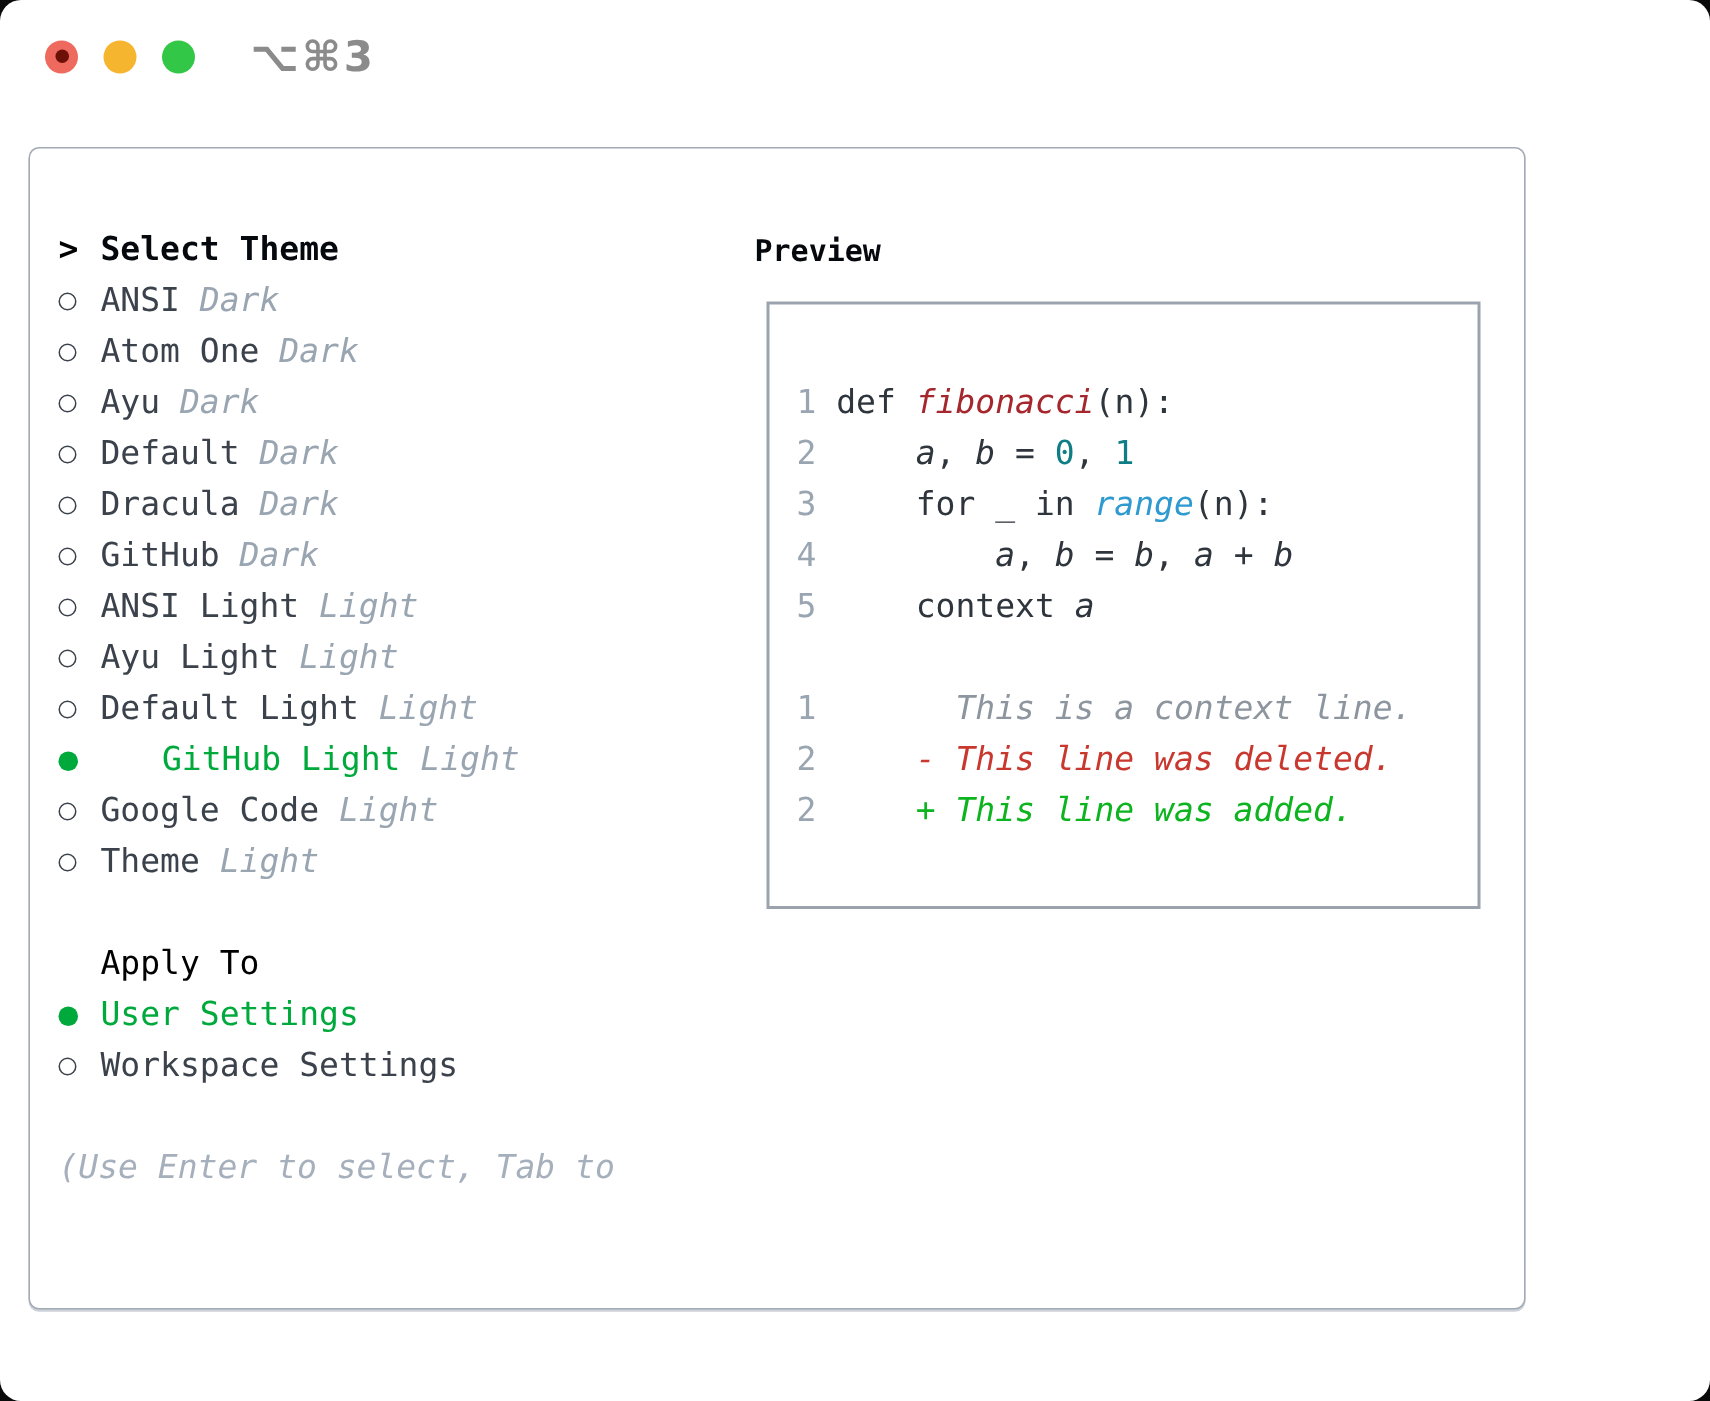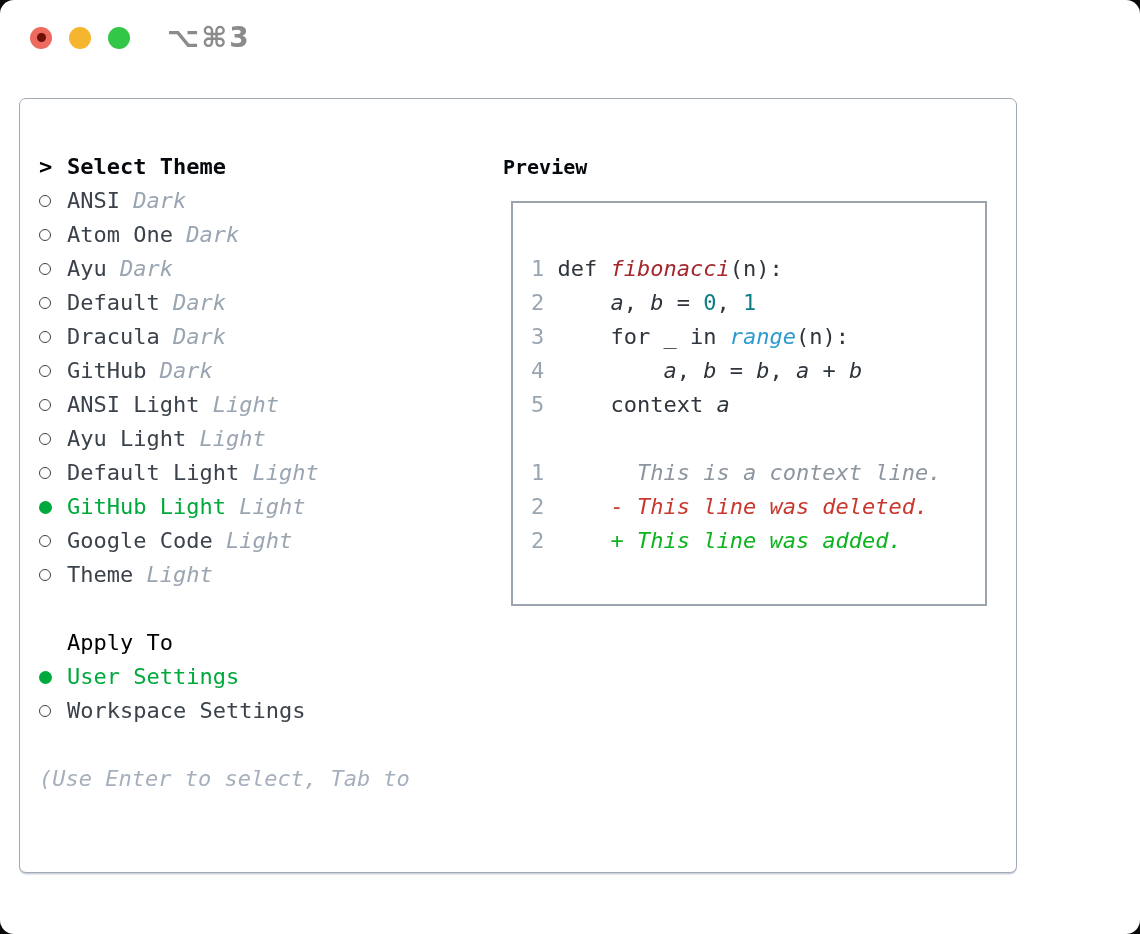--- a/index.html
+++ b/index.html
@@ -27,21 +27,21 @@
   .left-col{position:absolute;left:19px;top:51px;width:450px;font-size:22px;line-height:34px;color:#3b424b;}
   .row{height:34px;display:flex;align-items:center;white-space:pre;}
   .spacer{height:34px;}
   .marker{flex:none;width:28px;display:flex;align-items:center;}
   .cursor{font-weight:bold;color:#000;}
   .ring{width:12px;height:12px;border:1.5px solid #3b424b;border-radius:50%;box-sizing:border-box;}
   .dot{width:13px;height:13px;border-radius:50%;background:#00a93c;}
   .hdr{font-weight:bold;color:#05080c;}
   .hdr2{color:#000;}
   .tname{color:#3b424b;}
-  .tname.sel{color:#00a93c;}
+  .tname.sel{color:#00a93c;margin-left:41px;}
   .variant{color:#9aa5b2;font-style:italic;}
   .opt-label.sel{color:#00a93c;}
   .help{color:#a6b0bc;font-style:italic;}
   
   .preview-title{position:absolute;left:483px;top:51px;height:34px;line-height:34px;font-size:20px;font-weight:bold;color:#05080c;}
   .preview-box{
     position:absolute;left:491px;top:102px;width:476px;height:405px;box-sizing:border-box;
     border:2px solid #9ba4ae;background:#fff;padding:48px 0 0 18px;
   }
   .pline{height:34px;display:flex;align-items:center;font-size:22px;white-space:pre;}

